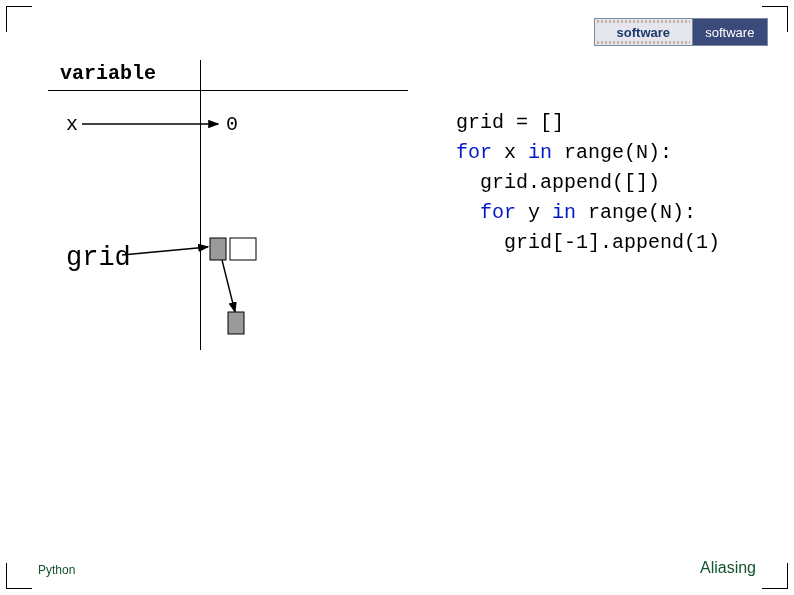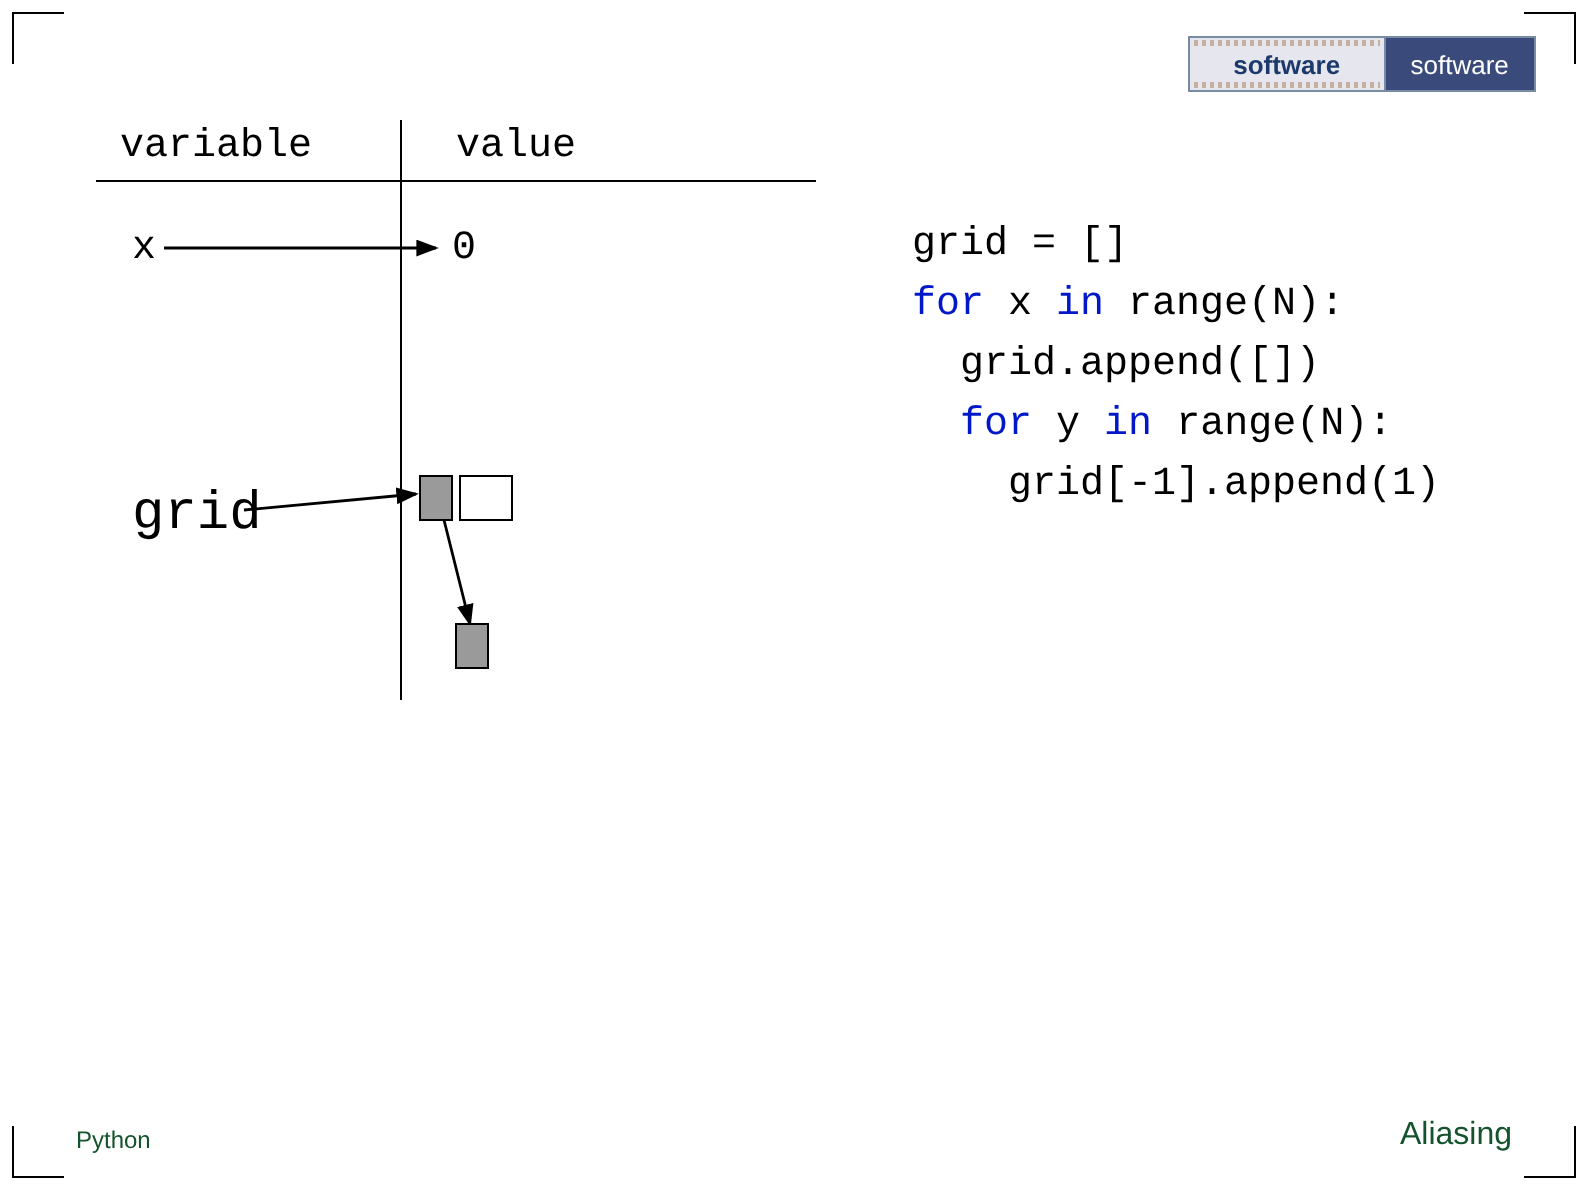--- a/index.html
+++ b/index.html
@@ -64,21 +64,21 @@
     justify-content: center;
   }
 
   .tbl-header {
     position: absolute;
     top: 62px;
     left: 60px;
     width: 340px;
     display: flex;
     font-family: 'Courier New', monospace;
-    font-weight: normal;
+    font-weight: bold;
     font-size: 20px;
     color: #000;
   }
   .tbl-header .col1 { width: 150px; text-align: left; }
   .tbl-header .col2 { flex: 1; text-align: left; padding-left: 18px; }
 
   .hline {
     position: absolute;
     top: 90px;
     left: 48px;
@@ -168,21 +168,20 @@
   <div class="corner bl"></div>
   <div class="corner br"></div>
 
   <div class="logo">
     <div class="left">software</div>
     <div class="right">software</div>
   </div>
 
   <div class="tbl-header">
     <div class="col1">variable</div>
-    <div class="col2">value</div>
   </div>
   <div class="hline"></div>
   <div class="vline"></div>
 
   <div class="row-x">x</div>
   <div class="row-x-val">0</div>
   <div class="row-grid">grid</div>
 
   <svg class="diagram" width="260" height="260">
     <defs>

